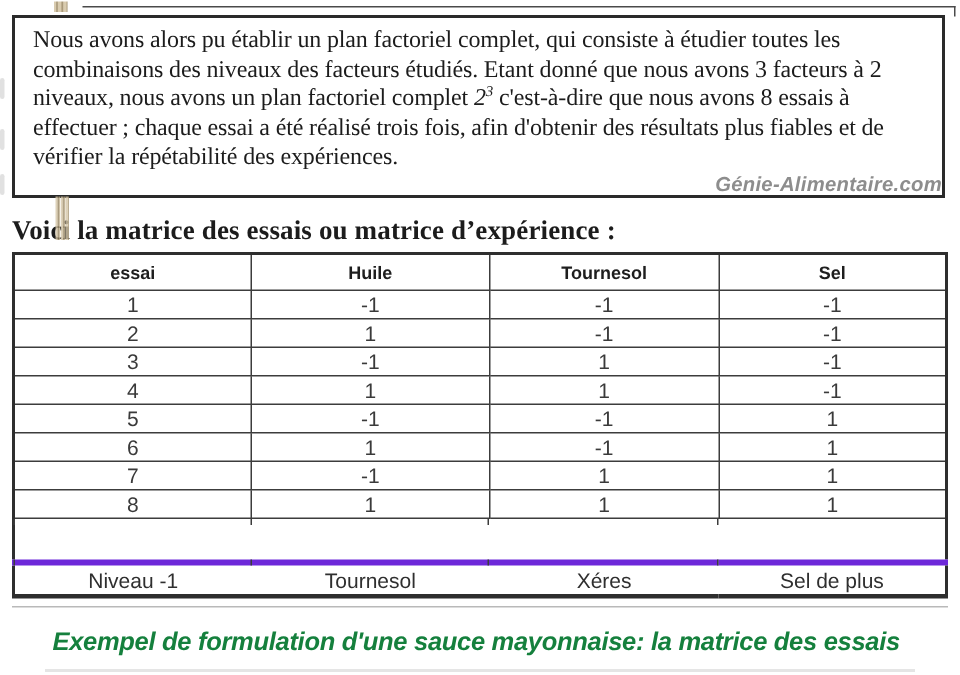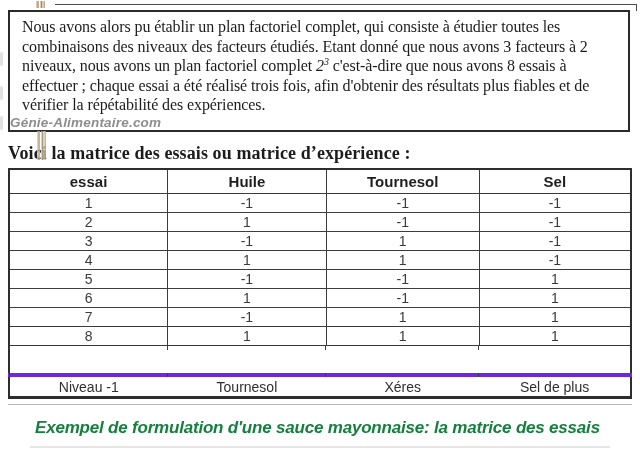--- a/index.html
+++ b/index.html
@@ -46,21 +46,21 @@
     padding: 5px 12px 16px 12px;
   }
   .intro-text {
     font-size: 16px; line-height: 19.5px;
     letter-spacing: -0.1px;
   }
   .intro-text sup { font-size: 10px; line-height: 0; }
   .intro-text .pw { font-style: italic; }
   .watermark {
     position: absolute; left: 0; bottom: 0;
-    width: 100%; text-align: left;
+    width: 100%; text-align: right;
     font-family: "Liberation Sans", sans-serif;
     font-weight: bold; font-style: italic;
     font-size: 13.5px; color: #8d8d8d;
     letter-spacing: 0.2px;
   }
 
   
   .heading {
     position: absolute; left: 8px; top: 143px;
     font-weight: bold; font-size: 18px;
@@ -74,21 +74,21 @@
     border-collapse: collapse;
     table-layout: fixed;
     font-family: "Liberation Sans", sans-serif;
   }
   .matrix td {
     text-align: center; vertical-align: middle;
     padding: 0;
   }
   tr.hdr td {
     border: 1px solid #3c3c3c;
-    font-weight: bold; font-size: 15px; color: #1e1e1e;
+    font-weight: bold; font-size: 12px; color: #1e1e1e;
     height: 23px;
   }
   tr.data td {
     border: 1px solid #3c3c3c;
     font-size: 14px; color: #3a3a3a;
     height: 18px;
   }
   tr.spacer td {
     border: none; height: 27px; position: relative;
   }

